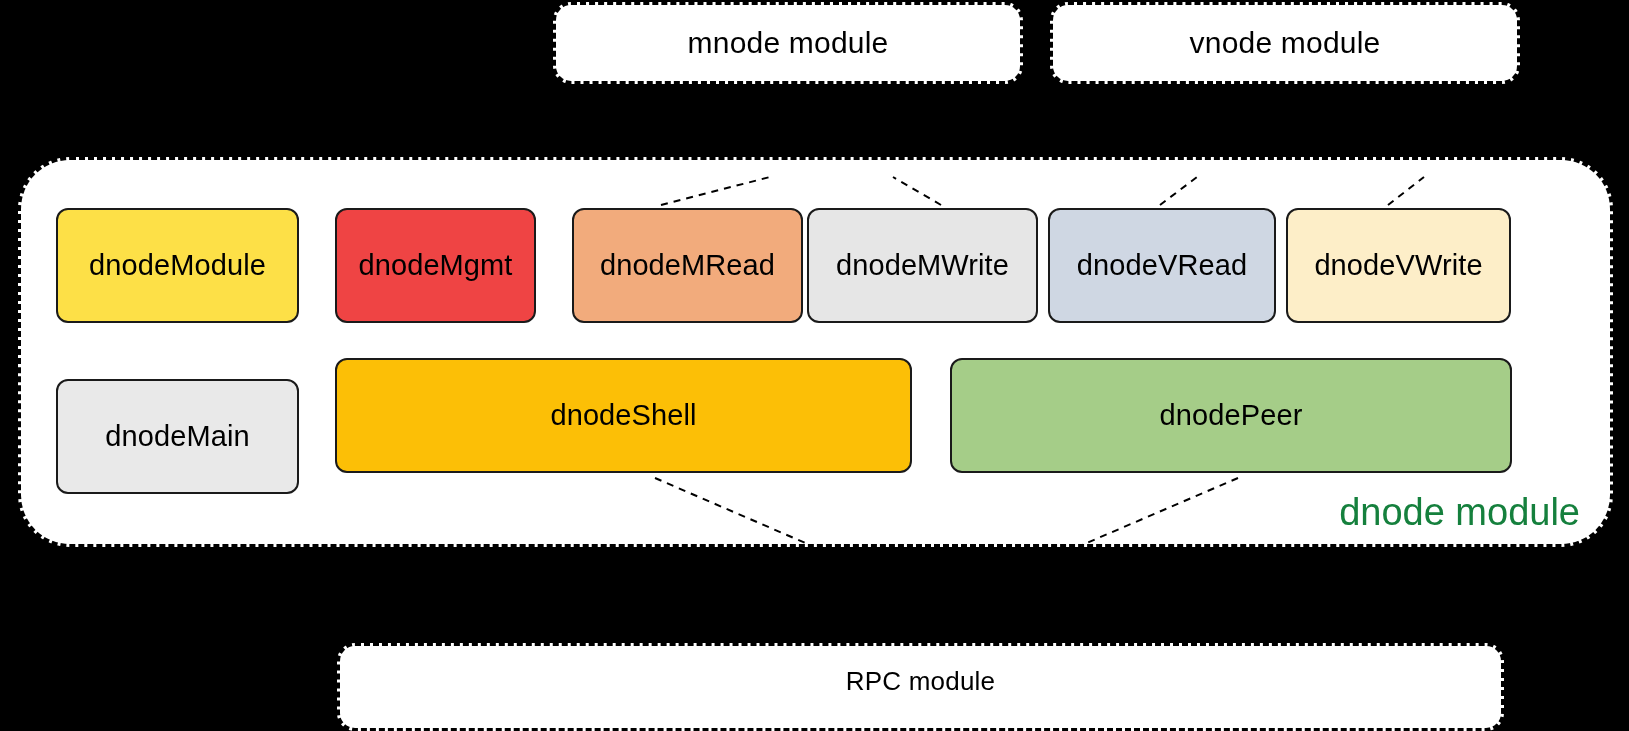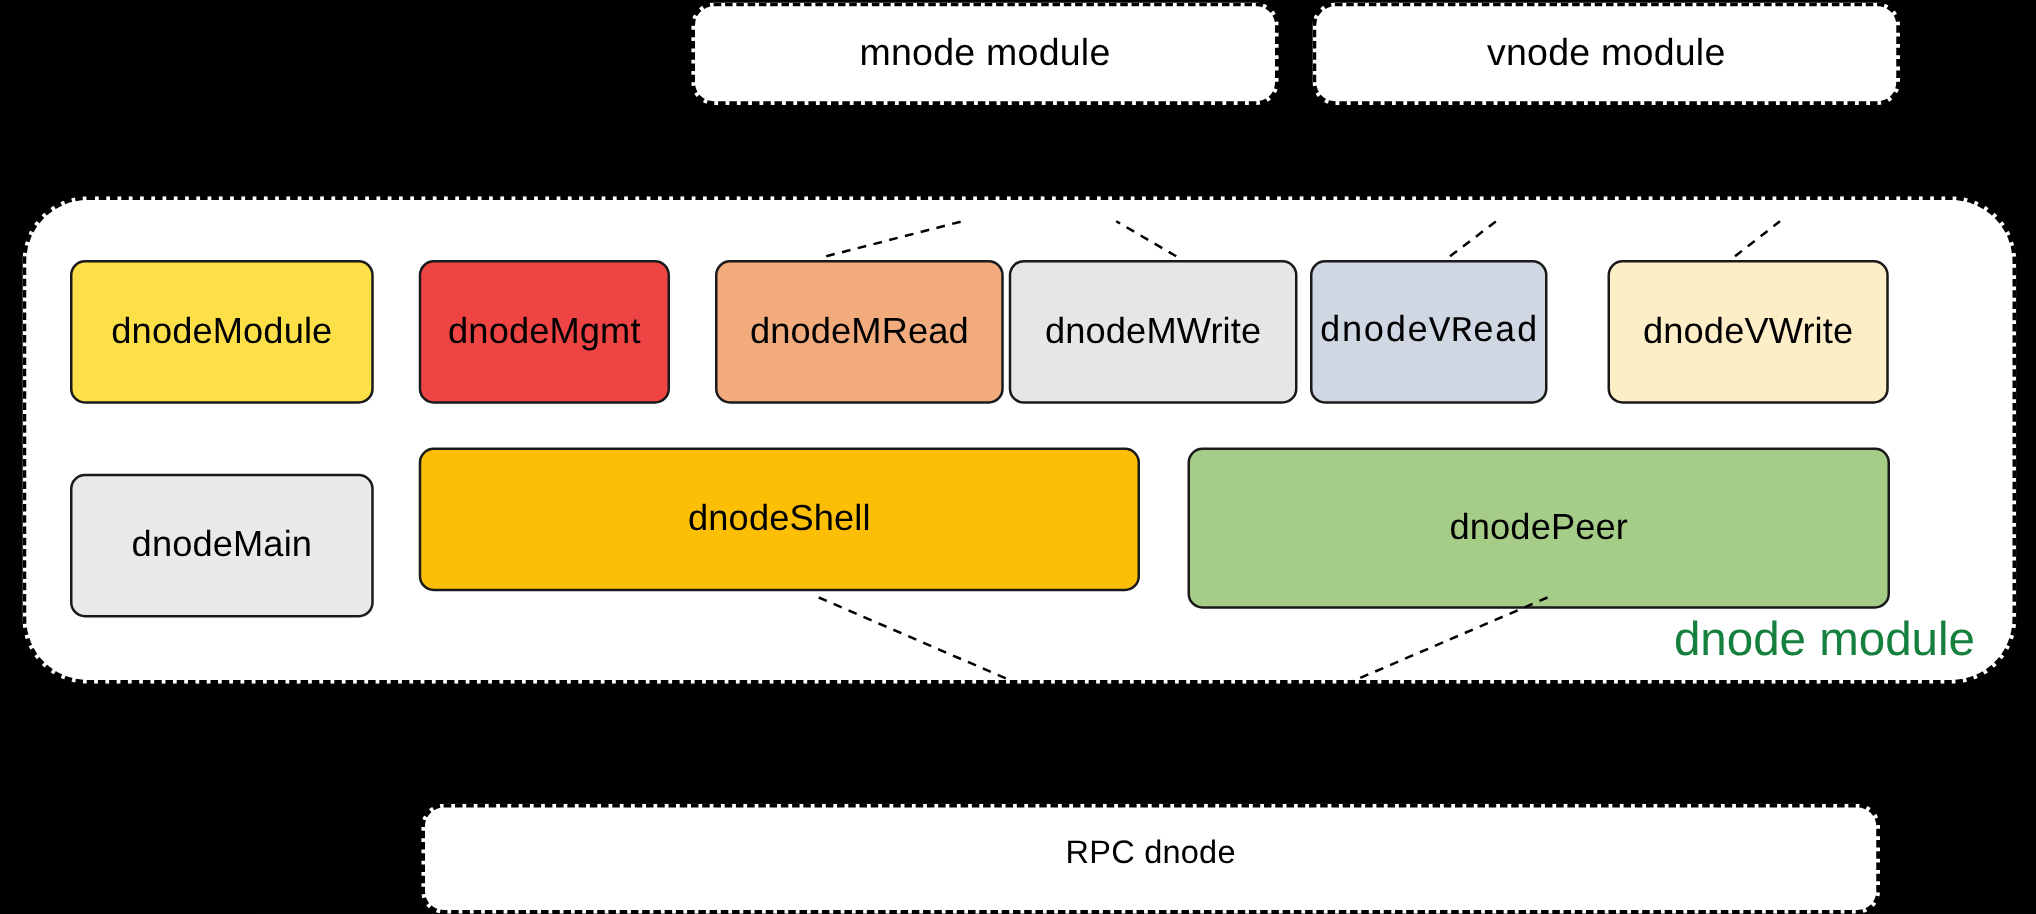--- a/index.html
+++ b/index.html
@@ -134,39 +134,39 @@
       </div>
       <div class="block" style="left: 335px; top: 208px; width: 201px; height: 115px; background: #ef4444;">
         <span>dnodeMgmt</span>
       </div>
       <div class="block" style="left: 556px; top: 208px; width: 231px; height: 115px; background: rgb(242, 171, 124); margin-left: 16px;">
         <span>dnodeMRead</span>
       </div>
       <div class="block" style="left: 807px; top: 208px; width: 231px; height: 115px; background: rgb(230, 230, 230);">
         <span>dnodeMWrite</span>
       </div>
-      <div class="block" style="left: 1048px; top: 208px; width: 190px; height: 115px; background: rgb(207, 215, 227); font-family: Liberation Mono, monospace;">
+      <div class="block" style="left: 1048px; top: 208px; width: 228px; height: 115px; background: rgb(207, 215, 227);">
         <span>dnodeVRead</span>
       </div>
       <div class="block" style="left: 1286px; top: 208px; width: 225px; height: 115px; background: rgb(253, 238, 200);">
         <span>dnodeVWrite</span>
       </div>
       <div class="block" style="left: 56px; top: 358px; width: 243px; height: 115px; background: rgb(233, 233, 233); margin-top: 21px;">
         <span>dnodeMain</span>
       </div>
       <div class="block" style="left: 335px; top: 358px; width: 577px; height: 115px; background: rgb(252, 191, 6);">
         <span>dnodeShell</span>
       </div>
-      <div class="block" style="left: 950px; top: 358px; width: 562px; height: 129px; background: rgb(165, 205, 136);">
+      <div class="block" style="left: 950px; top: 358px; width: 562px; height: 115px; background: rgb(165, 205, 136);">
         <span>dnodePeer</span>
       </div>
     </div>
 
   <div class="module-box" id="rpc-module">
-    <span class="module-label">RPC dnode</span>
+    <span class="module-label">RPC module</span>
   </div>
 
   <svg id="connectors" viewBox="0 0 1629 731" preserveAspectRatio="none">
       <line x1="661" y1="205" x2="770" y2="177" stroke="#000000" stroke-width="2" stroke-dasharray="7 6"></line>
       <line x1="941" y1="205" x2="893" y2="177" stroke="#000000" stroke-width="2" stroke-dasharray="7 6"></line>
       <line x1="1160" y1="205" x2="1197" y2="177" stroke="#000000" stroke-width="2" stroke-dasharray="7 6"></line>
       <line x1="1388" y1="205" x2="1424" y2="177" stroke="#000000" stroke-width="2" stroke-dasharray="7 6"></line>
       <line x1="655" y1="478" x2="810" y2="545" stroke="#000000" stroke-width="2" stroke-dasharray="7 6"></line>
       <line x1="1238" y1="478" x2="1082" y2="545" stroke="#000000" stroke-width="2" stroke-dasharray="7 6"></line>
     </svg>

